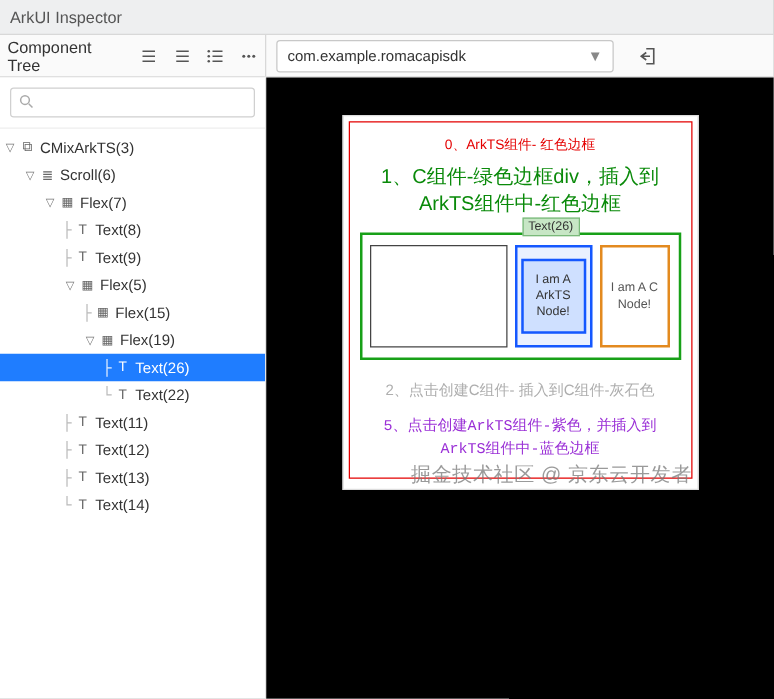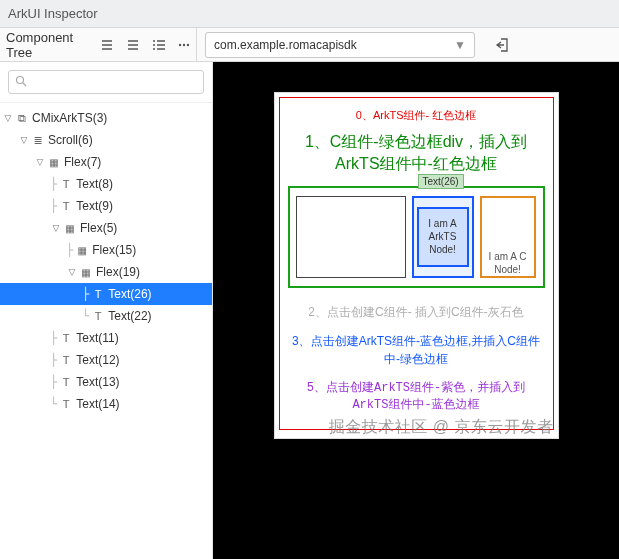--- a/index.html
+++ b/index.html
@@ -3,21 +3,21 @@
 <meta charset="utf-8">
 <style>
   * { box-sizing: border-box; margin: 0; padding: 0; }
   body { font-family: "Helvetica Neue", Arial, sans-serif; font-size: 12px; color: #333; background: #fff; width: 619px; height: 559px; overflow: hidden; }
 
   
   .titlebar { height: 28px; display: flex; align-items: center; padding: 0 8px; background: #eeeff0; border-bottom: 1px solid #d8d8d8; font-size: 13px; color: #555; }
 
   
   .toolbar { height: 34px; display: flex; align-items: center; border-bottom: 1px solid #d8d8d8; background: #fafafa; }
-  .toolbar-left { display: flex; align-items: center; gap: 12px; padding: 0 6px; width: 197px; border-right: 1px solid #d8d8d8; height: 100%; }
+  .toolbar-left { display: flex; align-items: center; gap: 12px; padding: 0 6px; width: 213px; border-right: 1px solid #d8d8d8; height: 100%; }
   .toolbar-left-label { font-size: 13px; color: #333; margin-right: 6px; }
   .toolbar-icon { width: 16px; height: 16px; display: flex; align-items: center; justify-content: center; color: #555; cursor: pointer; }
   .toolbar-right { display: flex; align-items: center; gap: 20px; padding: 0 8px; }
   .selector { display: flex; align-items: center; justify-content: space-between; width: 270px; height: 26px; border: 1px solid #c8c8c8; border-radius: 3px; background: #fff; padding: 0 8px; font-size: 12px; color: #333; }
   .selector .chev { color: #888; }
 
   
   .main { display: flex; height: calc(559px - 28px - 34px); }
   .left-pane { width: 213px; border-right: 1px solid #e5e5e5; background: #fff; display: flex; flex-direction: column; }
   .right-pane { flex: 1; background: #000000; display: flex; align-items: flex-start; justify-content: center; padding: 30px 5px 0 5px; overflow: hidden; }
@@ -42,21 +42,21 @@
   .device { width: 285px; background: #fff; border: 1px solid #ddd; padding: 4px 4px 8px 4px; position: relative; }
   .red-box { border: 1.5px solid #e40000; padding: 4px 4px 8px 4px; }
   .red-title { text-align: center; color: #e40000; font-size: 11px; padding: 6px 0 8px; }
   .green-title { text-align: center; color: #0a8a0a; font-size: 16px; padding: 0 6px 10px; line-height: 1.4; }
   .green-box { border: 2px solid #18a018; margin: 0 4px 10px 4px; height: 102px; position: relative; }
   .tag { position: absolute; top: -14px; left: 128px; background: #c7e6c5; border: 1px solid #7ab97a; font-size: 10px; padding: 1px 4px; color: #333; }
   .inner-row { display: flex; gap: 6px; padding: 8px 6px; height: 100%; }
   .gray-rect { width: 110px; border: 1.5px solid #444; background: #fff; }
   .blue-box { width: 62px; border: 2px solid #1558ff; display: flex; align-items: center; justify-content: center; background: #eaf1ff; }
   .blue-inner { border: 2px solid #1558ff; background: #cfe0ff; width: 52px; height: 60px; display: flex; align-items: center; justify-content: center; text-align: center; font-size: 10px; color: #333; line-height: 1.3; }
-  .orange-box { width: 56px; border: 2px solid #e38a1f; background: #fff; display: flex; align-items: flex-end; justify-content: center; text-align: center; font-size: 10px; color: #555; line-height: 1.3; }
+  .orange-box { width: 56px; border: 2px solid #e38a1f; background: #fff; display: flex; align-items: center; justify-content: center; text-align: center; font-size: 10px; color: #555; line-height: 1.3; }
   .cap { text-align: center; font-size: 12px; padding: 6px 8px; line-height: 1.45; }
   .c-gray { color: #aeaeae; }
   .c-blue { color: #1558ff; }
   .c-orange { color: #e38a1f; }
   .c-purple { color: #9a2fd6; font-family: Liberation Mono, monospace; }
   .watermark { position: absolute; bottom: 0; right: 4px; font-size: 16px; color: rgba(120,120,120,0.75); letter-spacing: 0.5px; }
 </style>
 </head>
 <body>
 
@@ -237,20 +237,19 @@
             <div class="blue-box">
               <div class="blue-inner">I am A ArkTS Node!</div>
             </div>
             <div class="orange-box">
               <span>I am A C Node!</span>
             </div>
           </div>
         </div>
 
         <div class="cap c-gray">2、点击创建C组件- 插入到C组件-灰石色</div>
-        <div class="cap c-blue">3、点击创建ArkTS组件-蓝色边框,并插入C组件中-绿色边框</div>
         <div class="cap c-purple">5、点击创建ArkTS组件-紫色，并插入到ArkTS组件中-蓝色边框</div>
       </div>
       <div class="watermark">掘金技术社区 @ 京东云开发者</div>
     </div>
   </div>
 
 </div>
 
 </body></html>

